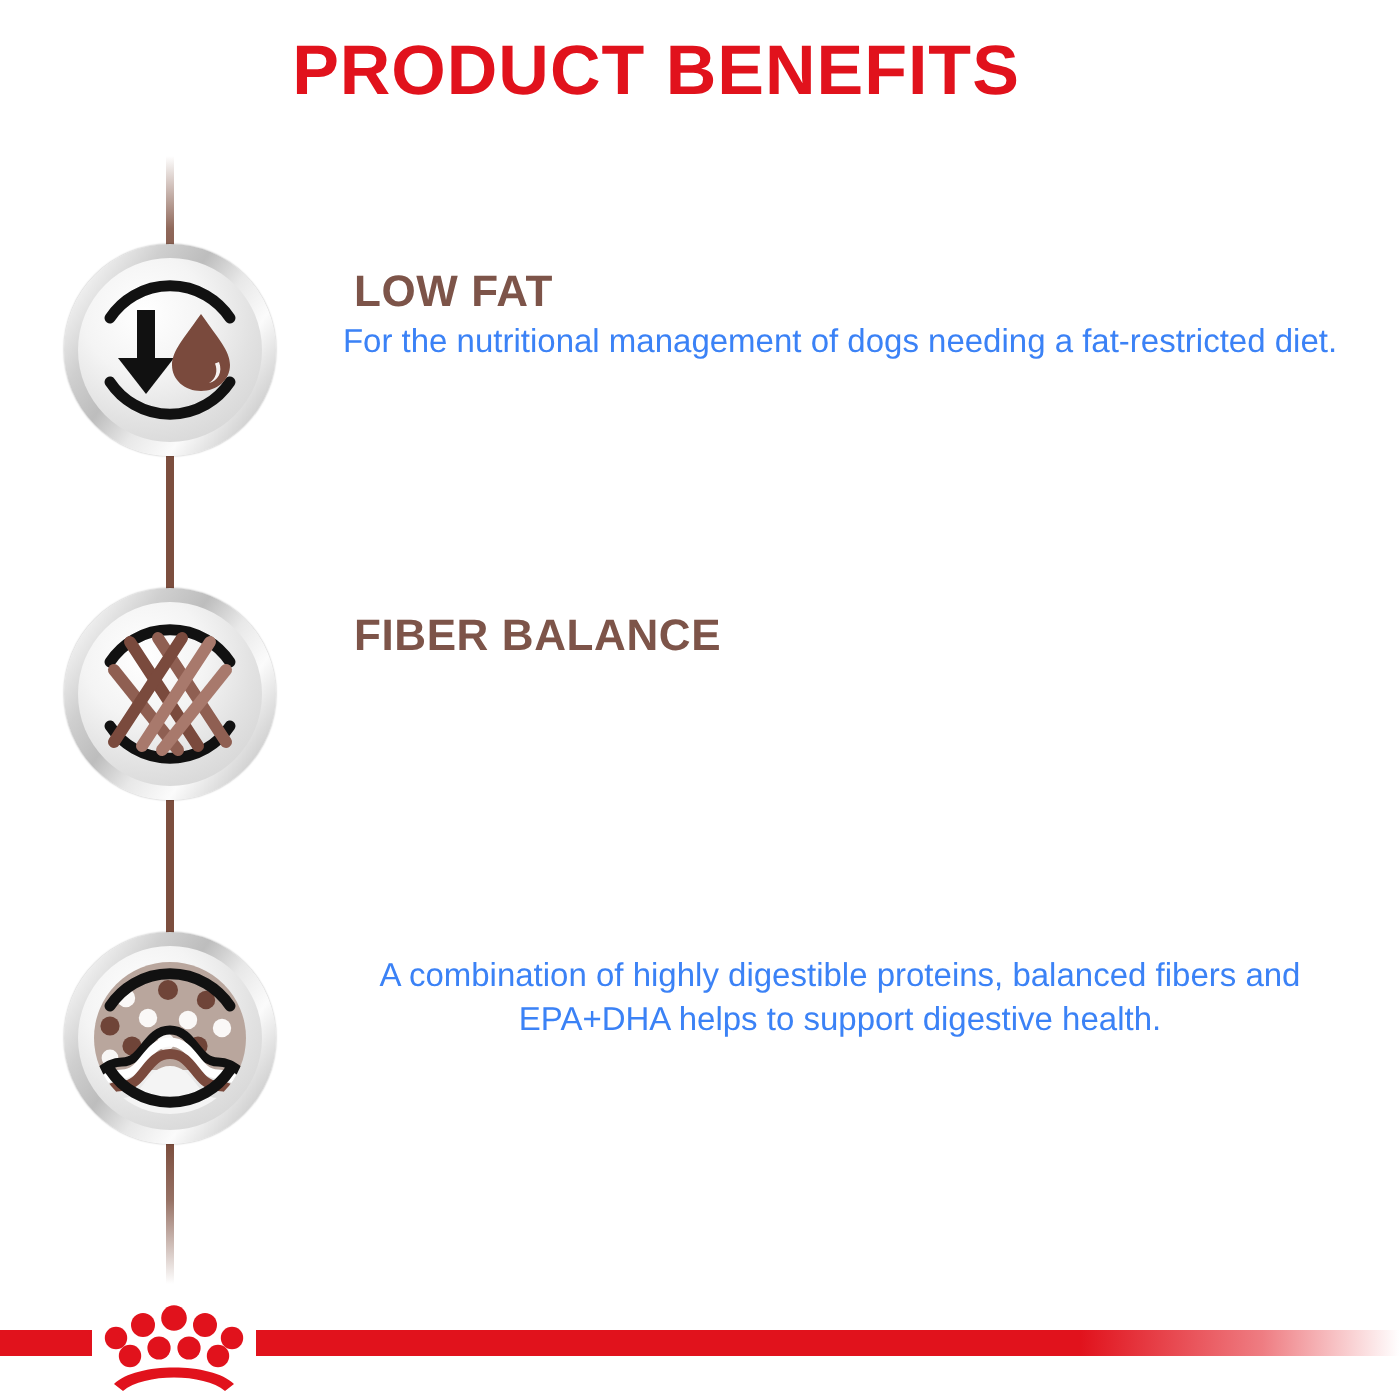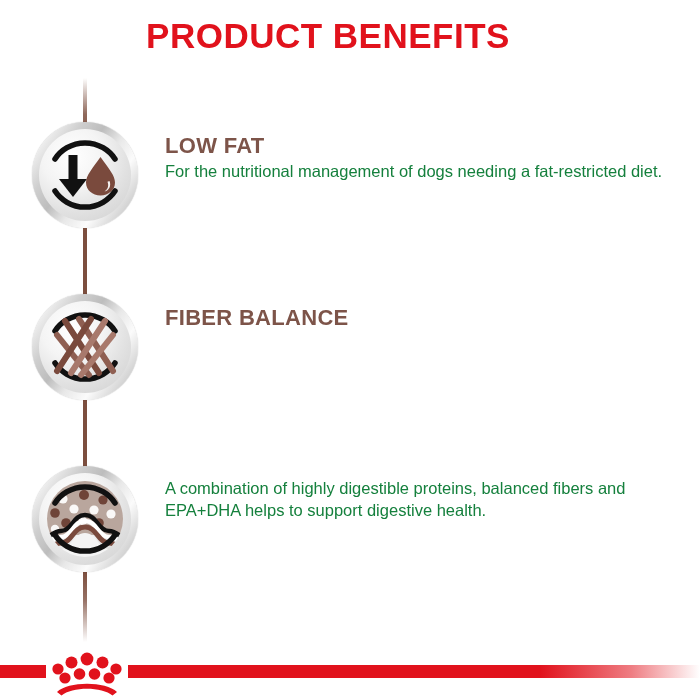--- a/index.html
+++ b/index.html
@@ -112,30 +112,31 @@
     position: absolute;
     left: 165px;
     top: 12px;
     width: 510px;
   }
   .benefit-title {
     font-size: 22px;
     font-weight: bold;
     color: #7d5449;
     letter-spacing: 0.3px;
-    margin: 0 0 3px 0;
+    margin: 0 0 3px 12px;
     line-height: 1.1;
     font-family: "Liberation Sans", sans-serif;
   }
   .benefit-desc {
     font-size: 16.5px;
-    color: #15803d;
+    color: #3b82f6;
     line-height: 1.33;
     margin: 0;
     font-family: "Liberation Sans", sans-serif;
+    text-align: center;
   }
 
   
   .footer {
     position: absolute;
     left: 0;
     top: 655px;
     width: 700px;
     height: 45px;
   }

